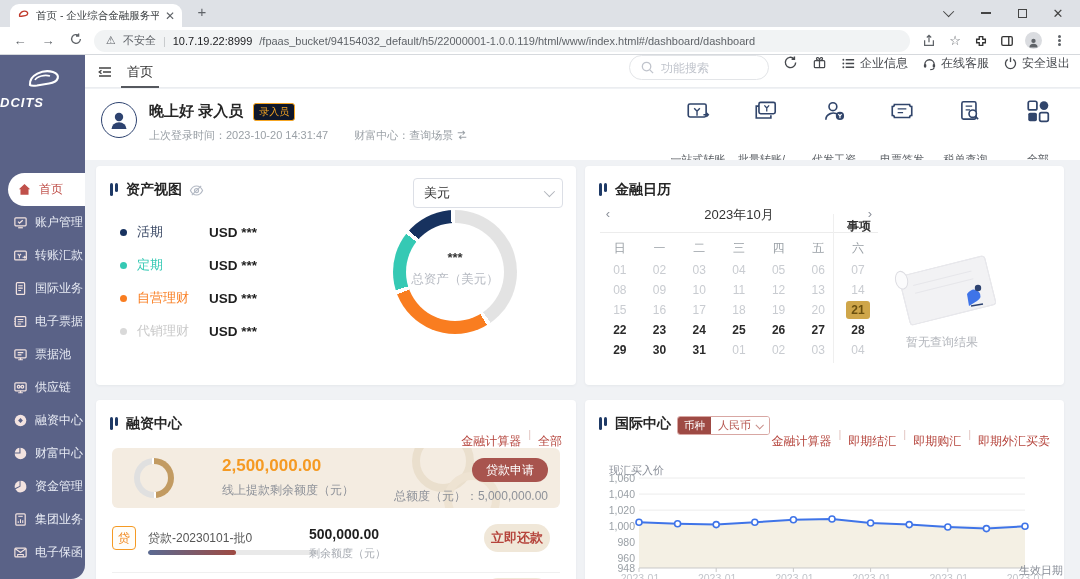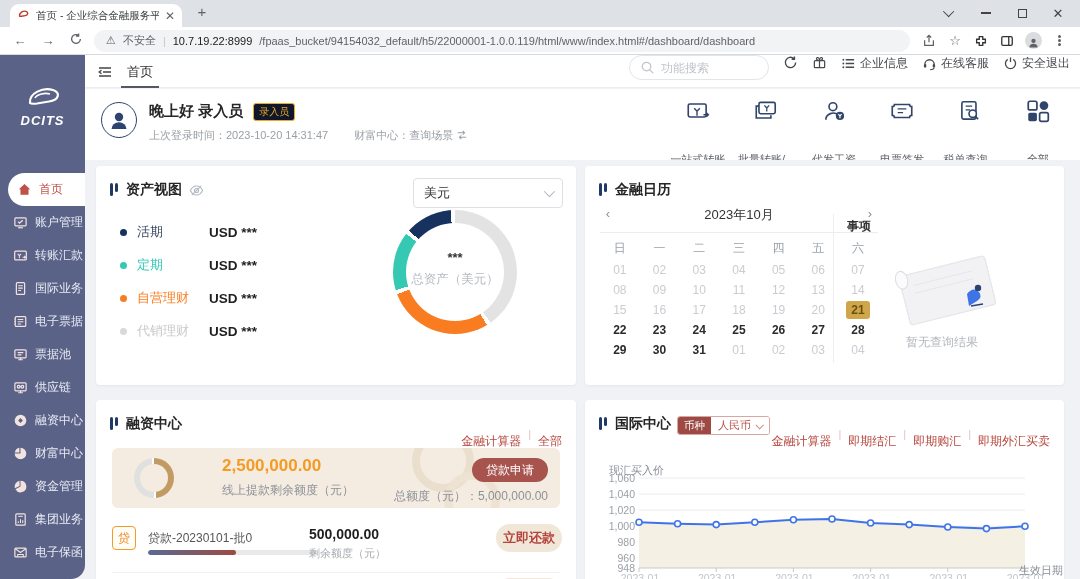--- a/index.html
+++ b/index.html
@@ -25,21 +25,21 @@
   .url-host { color:#202124; }
   .url-sep { color:#c4c7ca; }
   .chrome-acts { display:flex; align-items:center; gap:4px; flex:0 0 auto; }
   .chrome-acts > span { width:22px; height:22px; display:flex; align-items:center; justify-content:center; color:#5f6368; font-size:13px; }
   .ava-chrome { width:17px; height:17px; border-radius:50%; background:#dadce0; overflow:hidden; display:flex; align-items:flex-end; justify-content:center; }
   .kebab i { display:block; width:3px; height:3px; border-radius:50%; background:#5f6368; margin:1.2px 0; }
 
   
   .app { position:absolute; top:55px; left:0; right:0; bottom:0; }
   .sidebar { position:absolute; left:0; top:0; bottom:0; width:85px; background:#5a6287; border-radius:0 0 14px 0; }
-  .logo { text-align:center; padding-top:30px; color:#fff; }
+  .logo { padding-top:12px; color:#fff; }
   .logo-mark svg { display:block; margin:0 auto; }
   .logo-text { font-size:13px; font-weight:bold; font-style:italic; letter-spacing:1px; color:#fff; margin-top:2px; }
   .smenu { position:absolute; top:118px; left:0; right:0; }
   .sitem { height:33px; display:flex; align-items:center; gap:7px; padding-left:13px; color:#e8ebf4; cursor:pointer; }
   .sitem .ic { width:15px; height:15px; color:#f3e3e0; flex:0 0 auto; }
   .sitem .ic svg { width:15px; height:15px; display:block; }
   .slabel { font-size:12px; white-space:nowrap; }
   .sitem.active { background:#fff; margin-left:8px; padding-left:9px; border-radius:17px 0 0 17px; color:#c0504a; }
   .sitem.active .ic { color:#c0504a; }
 
@@ -127,21 +127,21 @@
   .b-amount { position:absolute; left:110px; top:8px; font-size:17px; font-weight:bold; color:#f59a23; }
   .b-label { position:absolute; left:110px; top:34px; font-size:12px; color:#8d9199; }
   .b-apply { position:absolute; right:12px; top:10px; height:24px; padding:0 14px; background:#a8544e; color:#fff; font-size:12px; border-radius:12px; display:flex; align-items:center; cursor:pointer; z-index:2; }
   .b-total { position:absolute; right:12px; top:40px; font-size:12px; color:#8d9199; z-index:2; }
   .loan-tag { position:absolute; left:16px; top:126px; width:24px; height:24px; border:1px solid #f59a23; border-radius:4px; color:#f08519; font-size:12px; display:flex; align-items:center; justify-content:center; background:#fffdf8; }
   .loan-name { position:absolute; left:52px; top:130px; font-size:12px; color:#555; }
   .loan-bar { position:absolute; left:52px; top:150px; width:170px; height:5px; background:#e9e9e9; border-radius:3px; overflow:hidden; }
   .loan-fill { height:100%; background:linear-gradient(90deg,#5a6a92,#9e4a42); border-radius:3px; }
   .loan-amt { position:absolute; left:213px; top:126px; font-size:14px; font-weight:bold; color:#1f1f1f; }
   .loan-amt-label { position:absolute; left:213px; top:146px; font-size:11px; color:#a8acb3; }
-  .repay { position:absolute; left:400px; top:124px; width:66px; height:28px; background:#f0e7d8; border-radius:14px; color:#b5443c; font-size:13px; font-weight:bold; display:flex; align-items:center; justify-content:center; cursor:pointer; }
+  .repay { position:absolute; left:388px; top:124px; width:66px; height:28px; background:#f0e7d8; border-radius:14px; color:#b5443c; font-size:13px; font-weight:bold; display:flex; align-items:center; justify-content:center; cursor:pointer; }
   .fin-div { position:absolute; left:16px; top:172px; width:448px; border-top:1px solid #f0f0f0; }
   .repay2 { top:178px; }
 
   
   .cur-tag { position:absolute; left:92px; top:16px; height:19px; display:flex; align-items:stretch; font-size:10.5px; border-radius:3px; overflow:hidden; border:1px solid #d8a7a3; }
   .cur-tag .tag-l { background:#9e4a44; color:#fff; display:flex; align-items:center; padding:0 6px; }
   .cur-tag .tag-r { display:flex; align-items:center; gap:5px; padding:0 7px; color:#b5544e; font-size:11px; cursor:pointer; background:#fff; }
   .tag-chev { width:6px; height:6px; border-right:1.1px solid #c98f8a; border-bottom:1.1px solid #c98f8a; transform:rotate(45deg) translateY(-1px); }
   #intl-chart { position:absolute; left:4px; top:64px; }
   .xaxis-name { position:absolute; left:434px; top:163px; font-size:11px; color:#8a8f99; }

